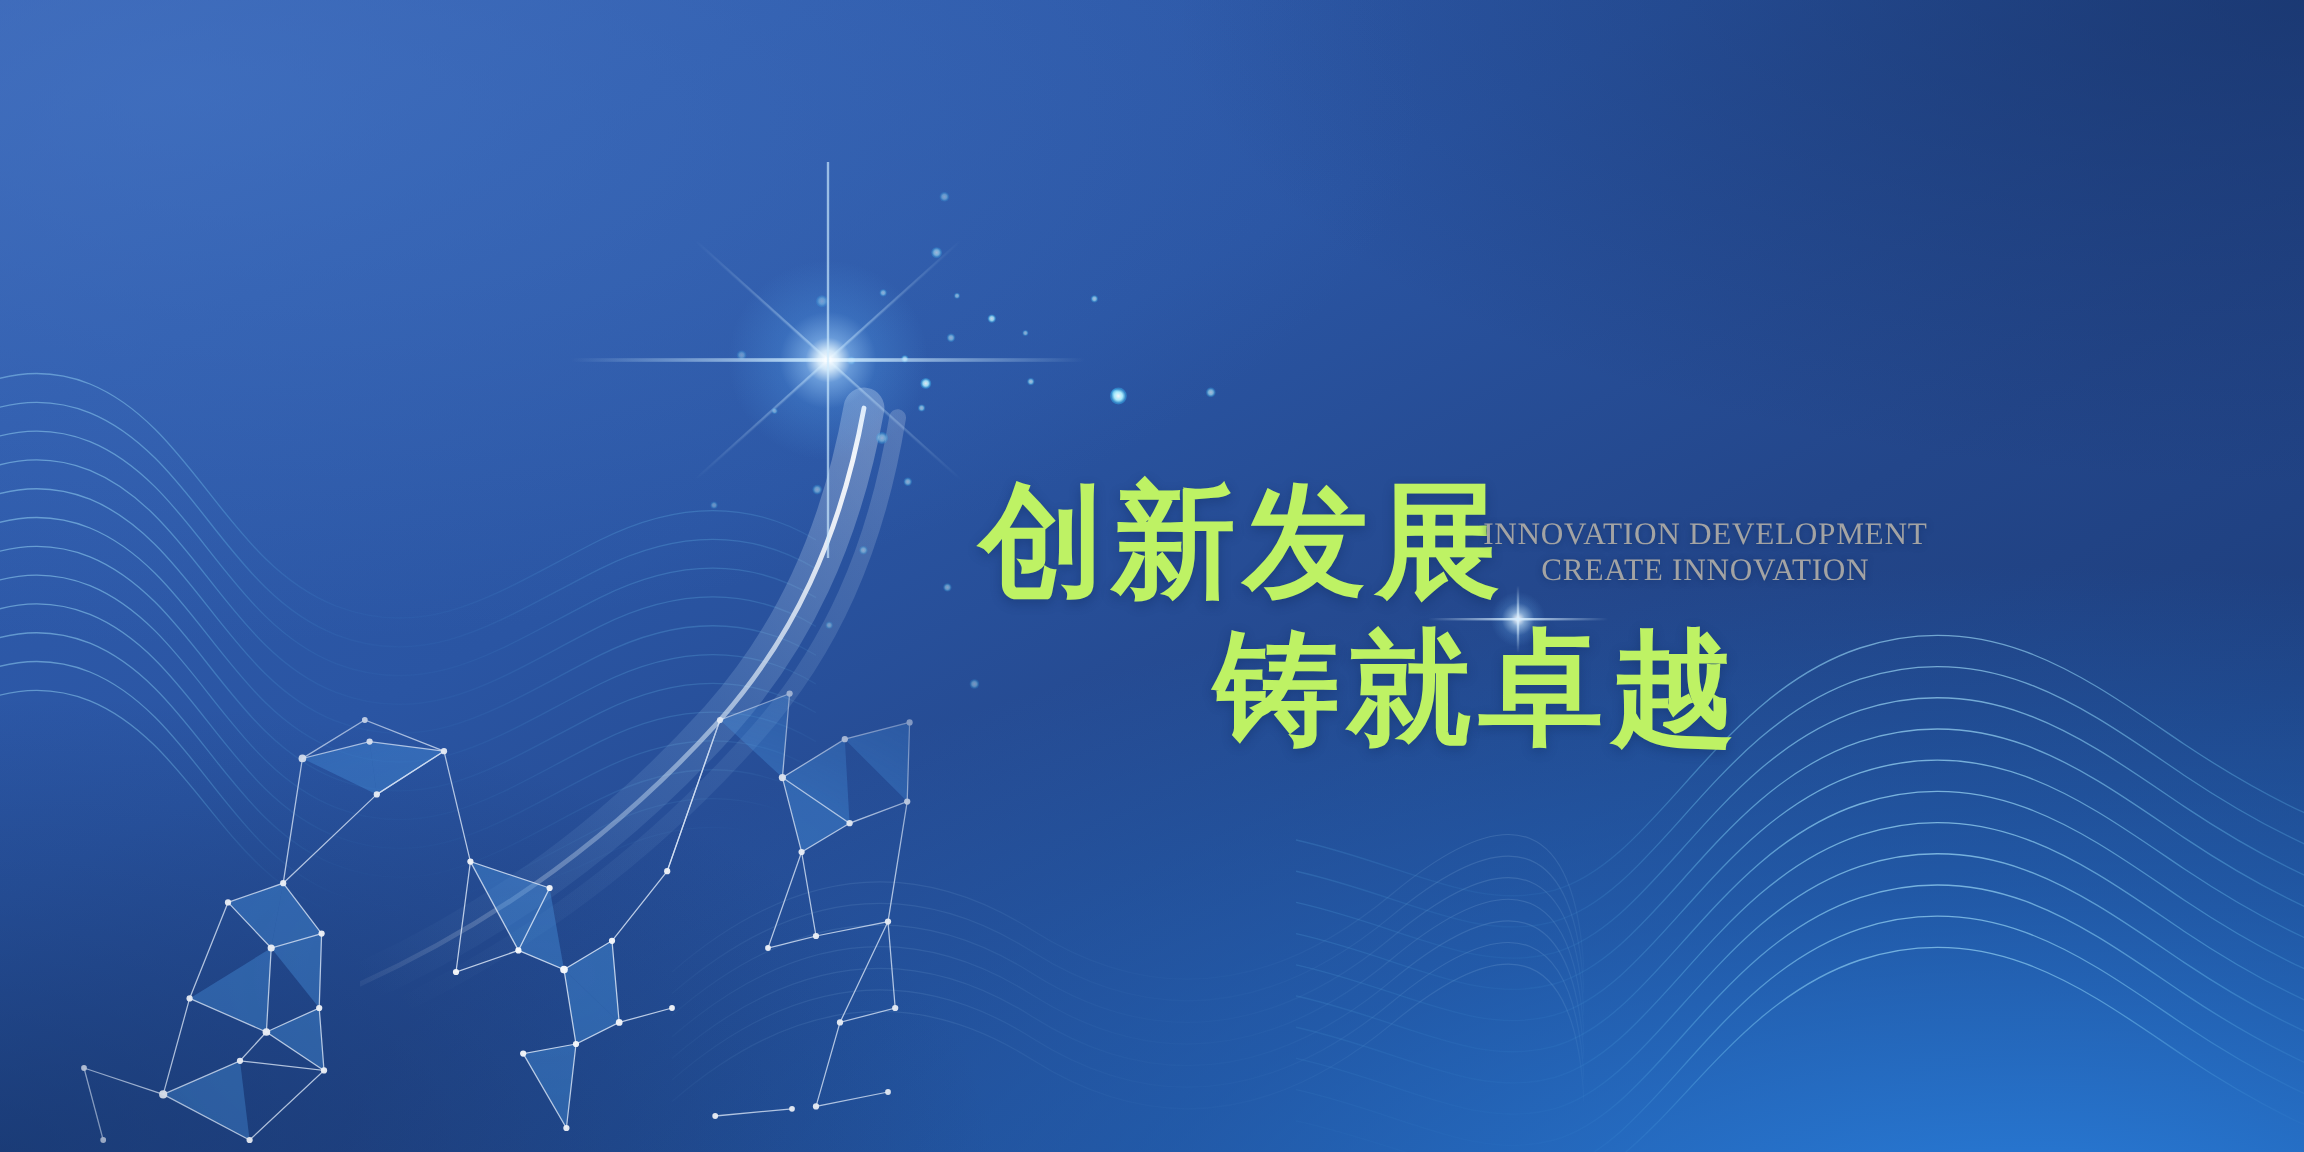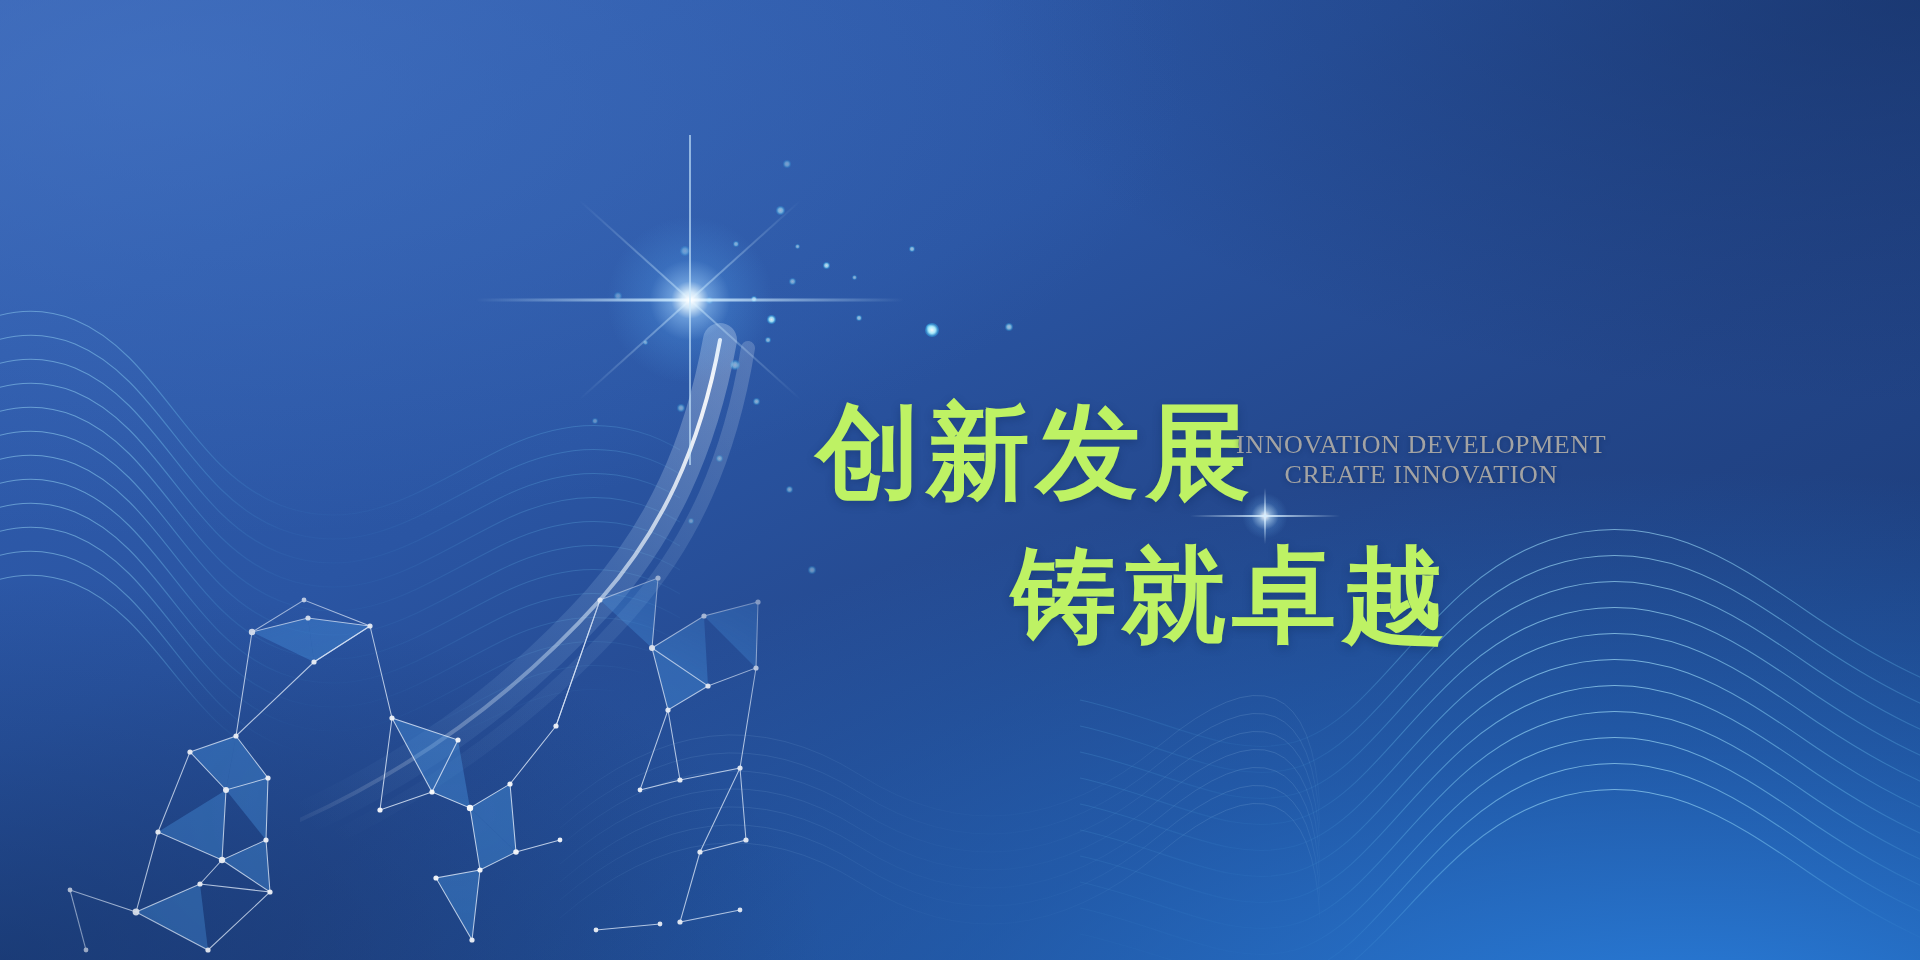--- a/index.html
+++ b/index.html
@@ -103,21 +103,21 @@
     color:#bef264;
     font-family:Liberation Mono, monospace;
     font-weight:bold;
     font-size:104px;
     line-height:1;
     letter-spacing:6px;
     white-space:nowrap;
     text-shadow:0 3px 10px rgba(10,35,80,.32);
   }
   .cn-1{ left:816px; top:408px; }
-  .cn-2{ left:1012px; top:551px; }
+  .cn-2{ left:1012px; top:530px; }
 
   .en-block{ position:absolute; left:1236px; top:430px; }
   .en-line{
     color:#a3a3a3;
     font-family:Liberation Serif, serif;
     font-weight:400;
     font-size:26px;
     line-height:1.17;
     letter-spacing:.6px;
     white-space:nowrap;

